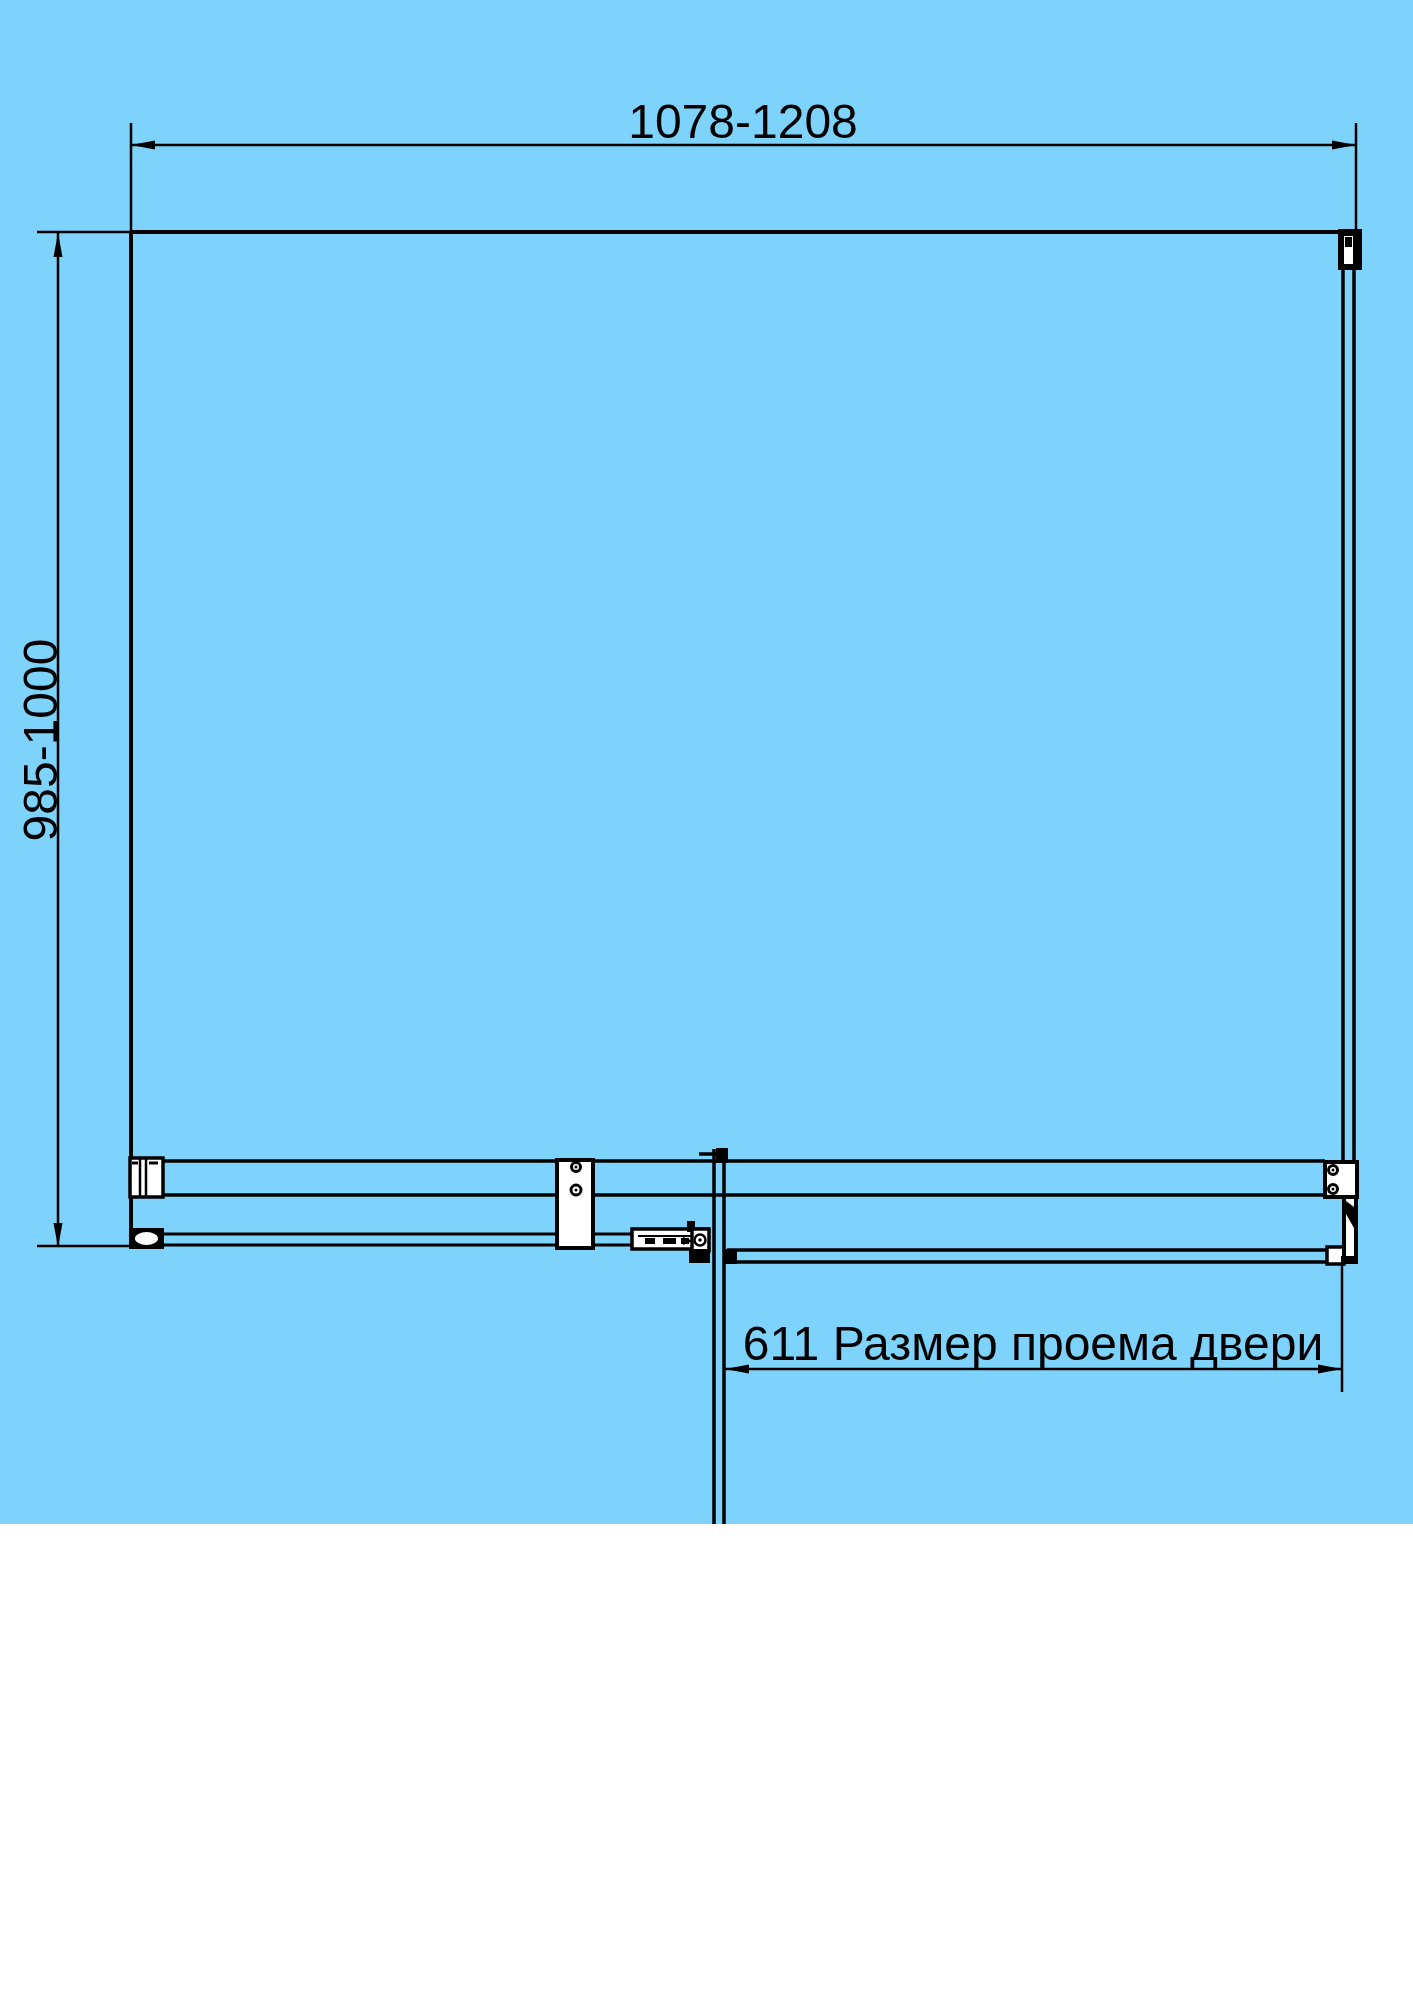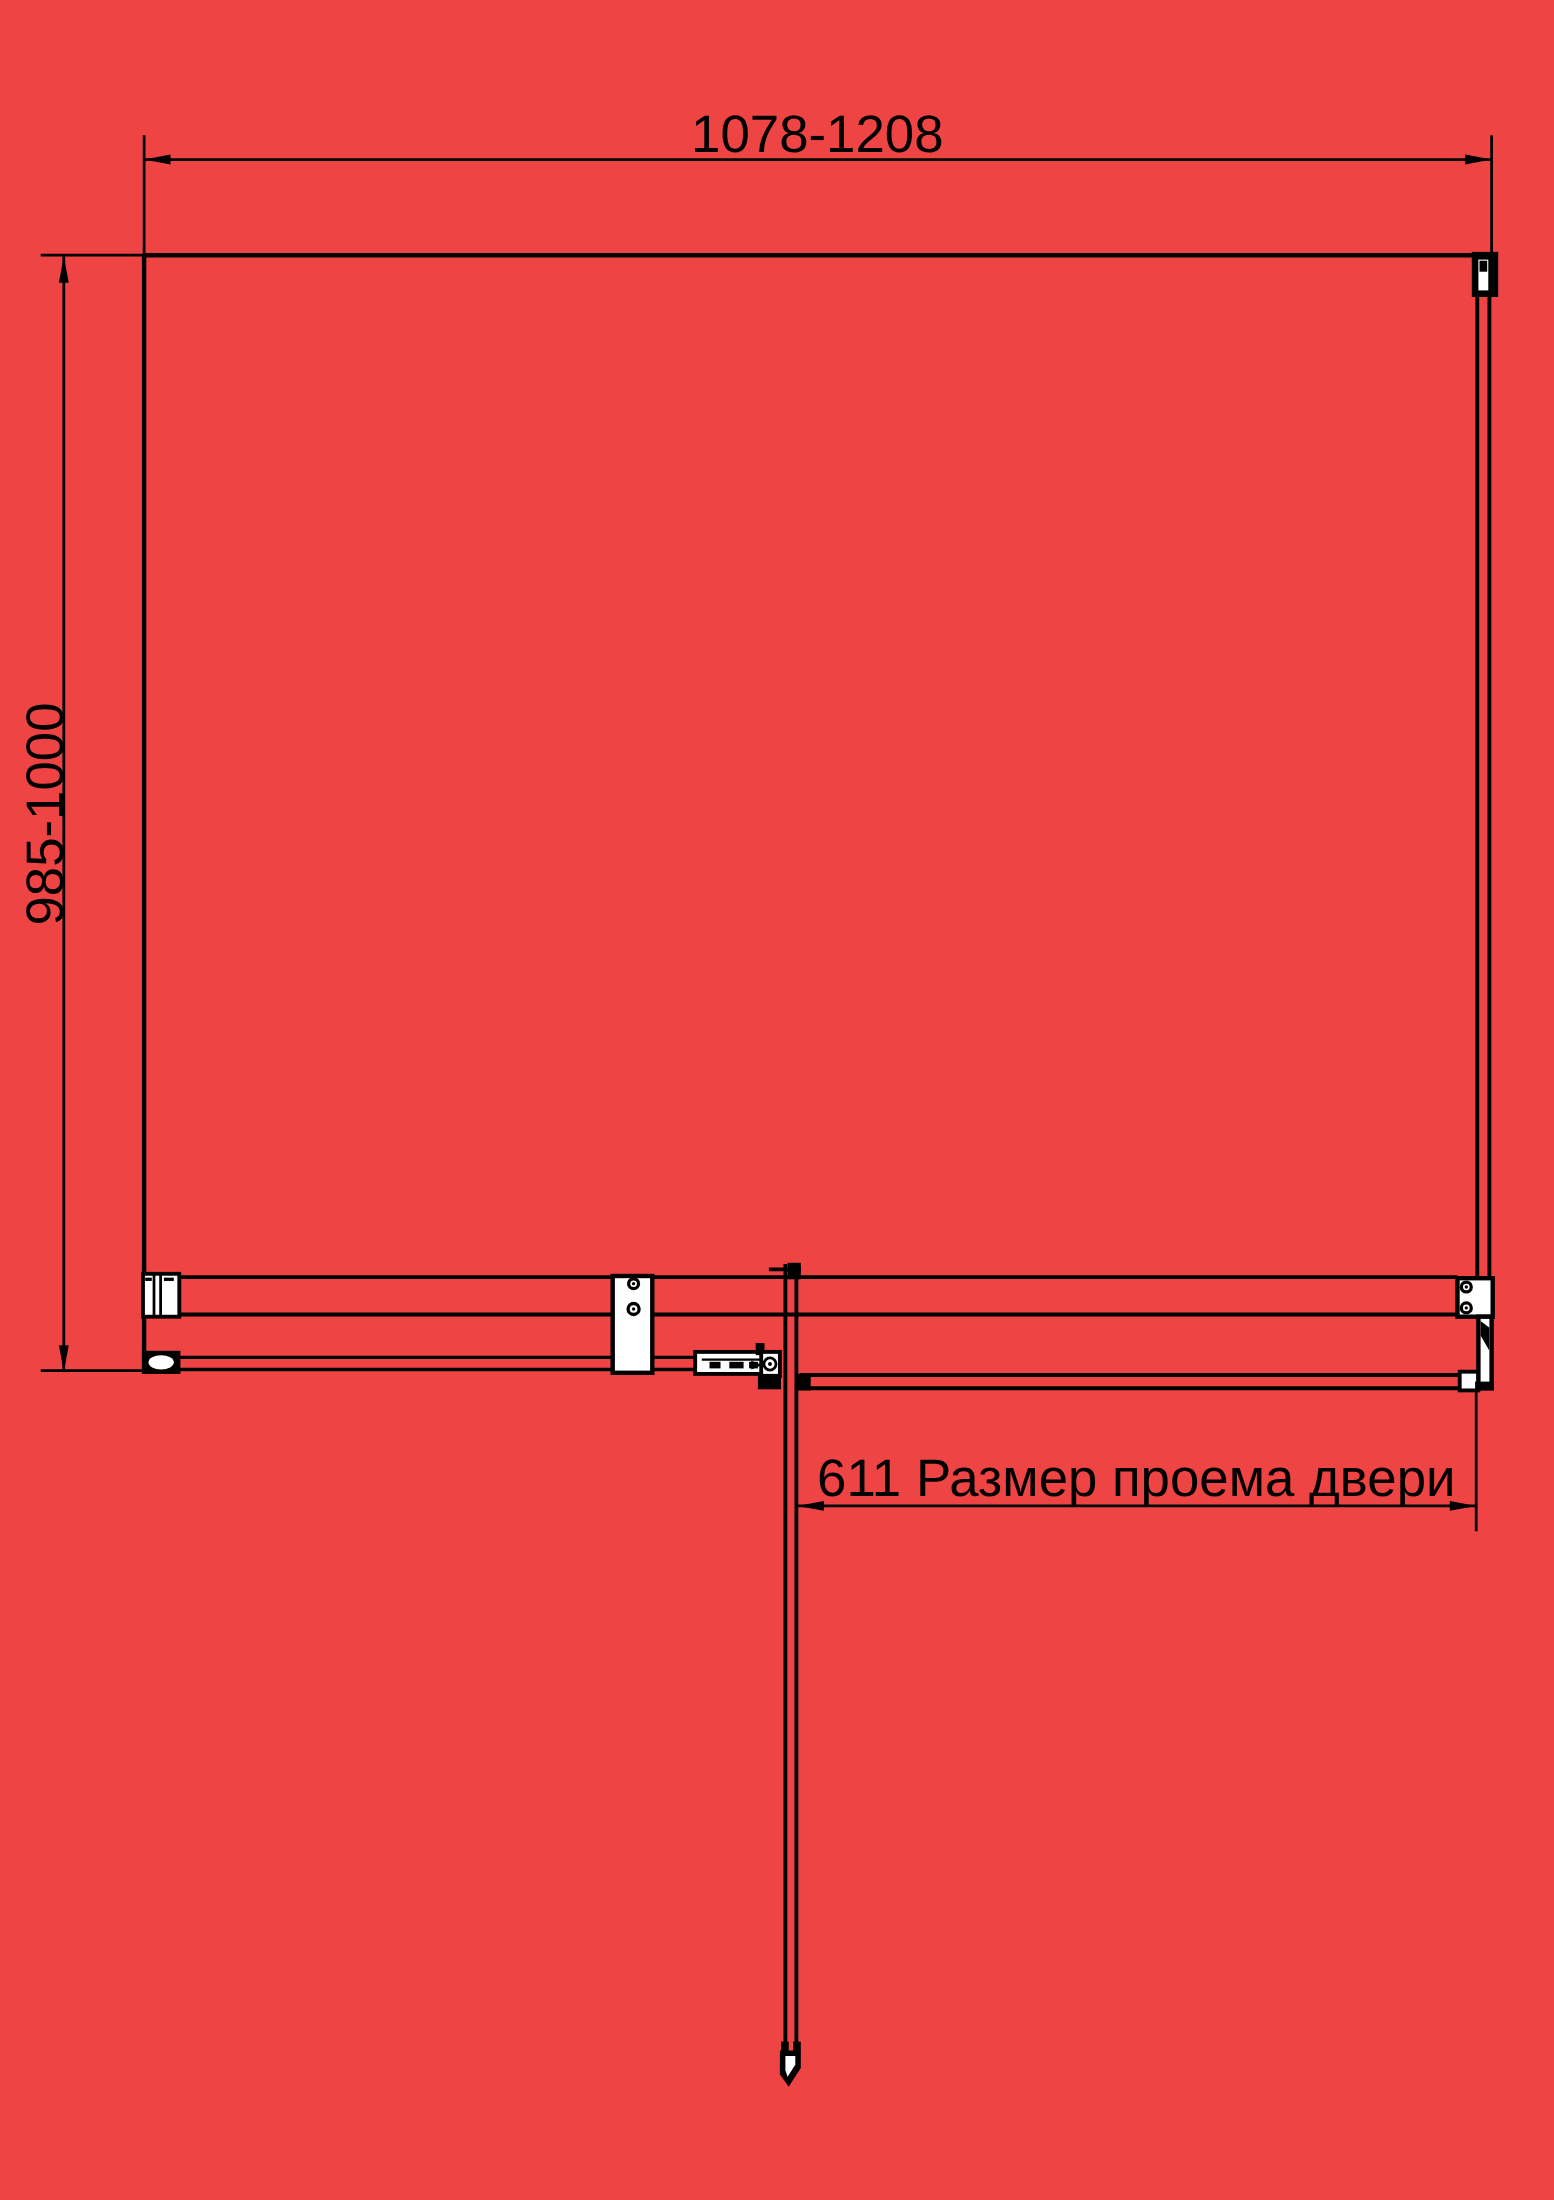--- a/index.html
+++ b/index.html
@@ -3,22 +3,22 @@
 <meta charset="utf-8">
 <style>
   html, body {
     margin: 0;
     padding: 0;
     background: #ffffff;
   }
   .canvas {
     position: relative;
     width: 1413px;
-    height: 2000px;
-    background: #ef4444;
+    height: 1524px;
+    background: #7dd3fc;
     overflow: hidden;
   }
   svg { display: block; }
   text {
     font-family: "Liberation Sans", "DejaVu Sans", sans-serif;
     fill: #000000;
   }
   .dim-text { font-size: 48px; }
 </style>
 </head>

